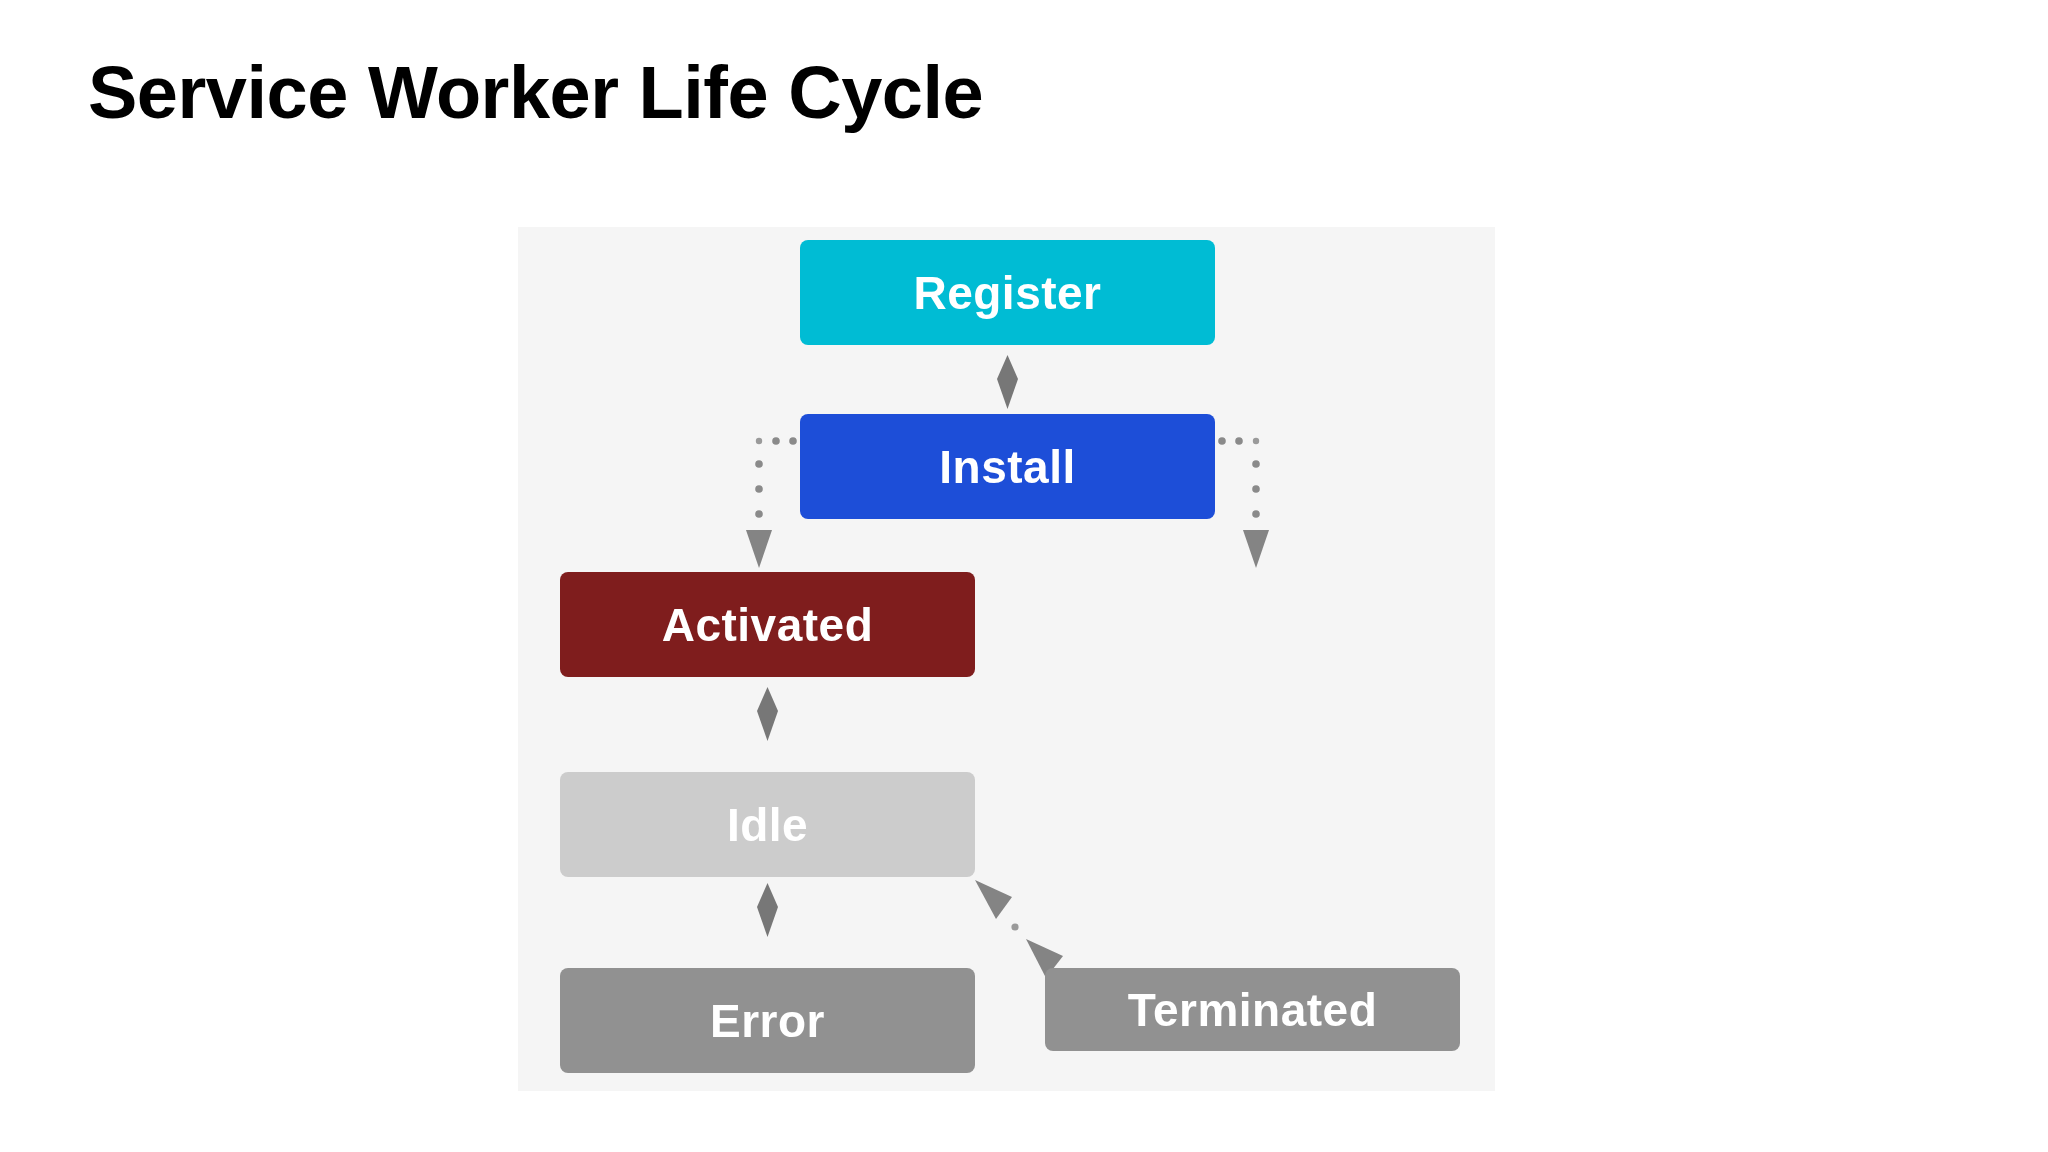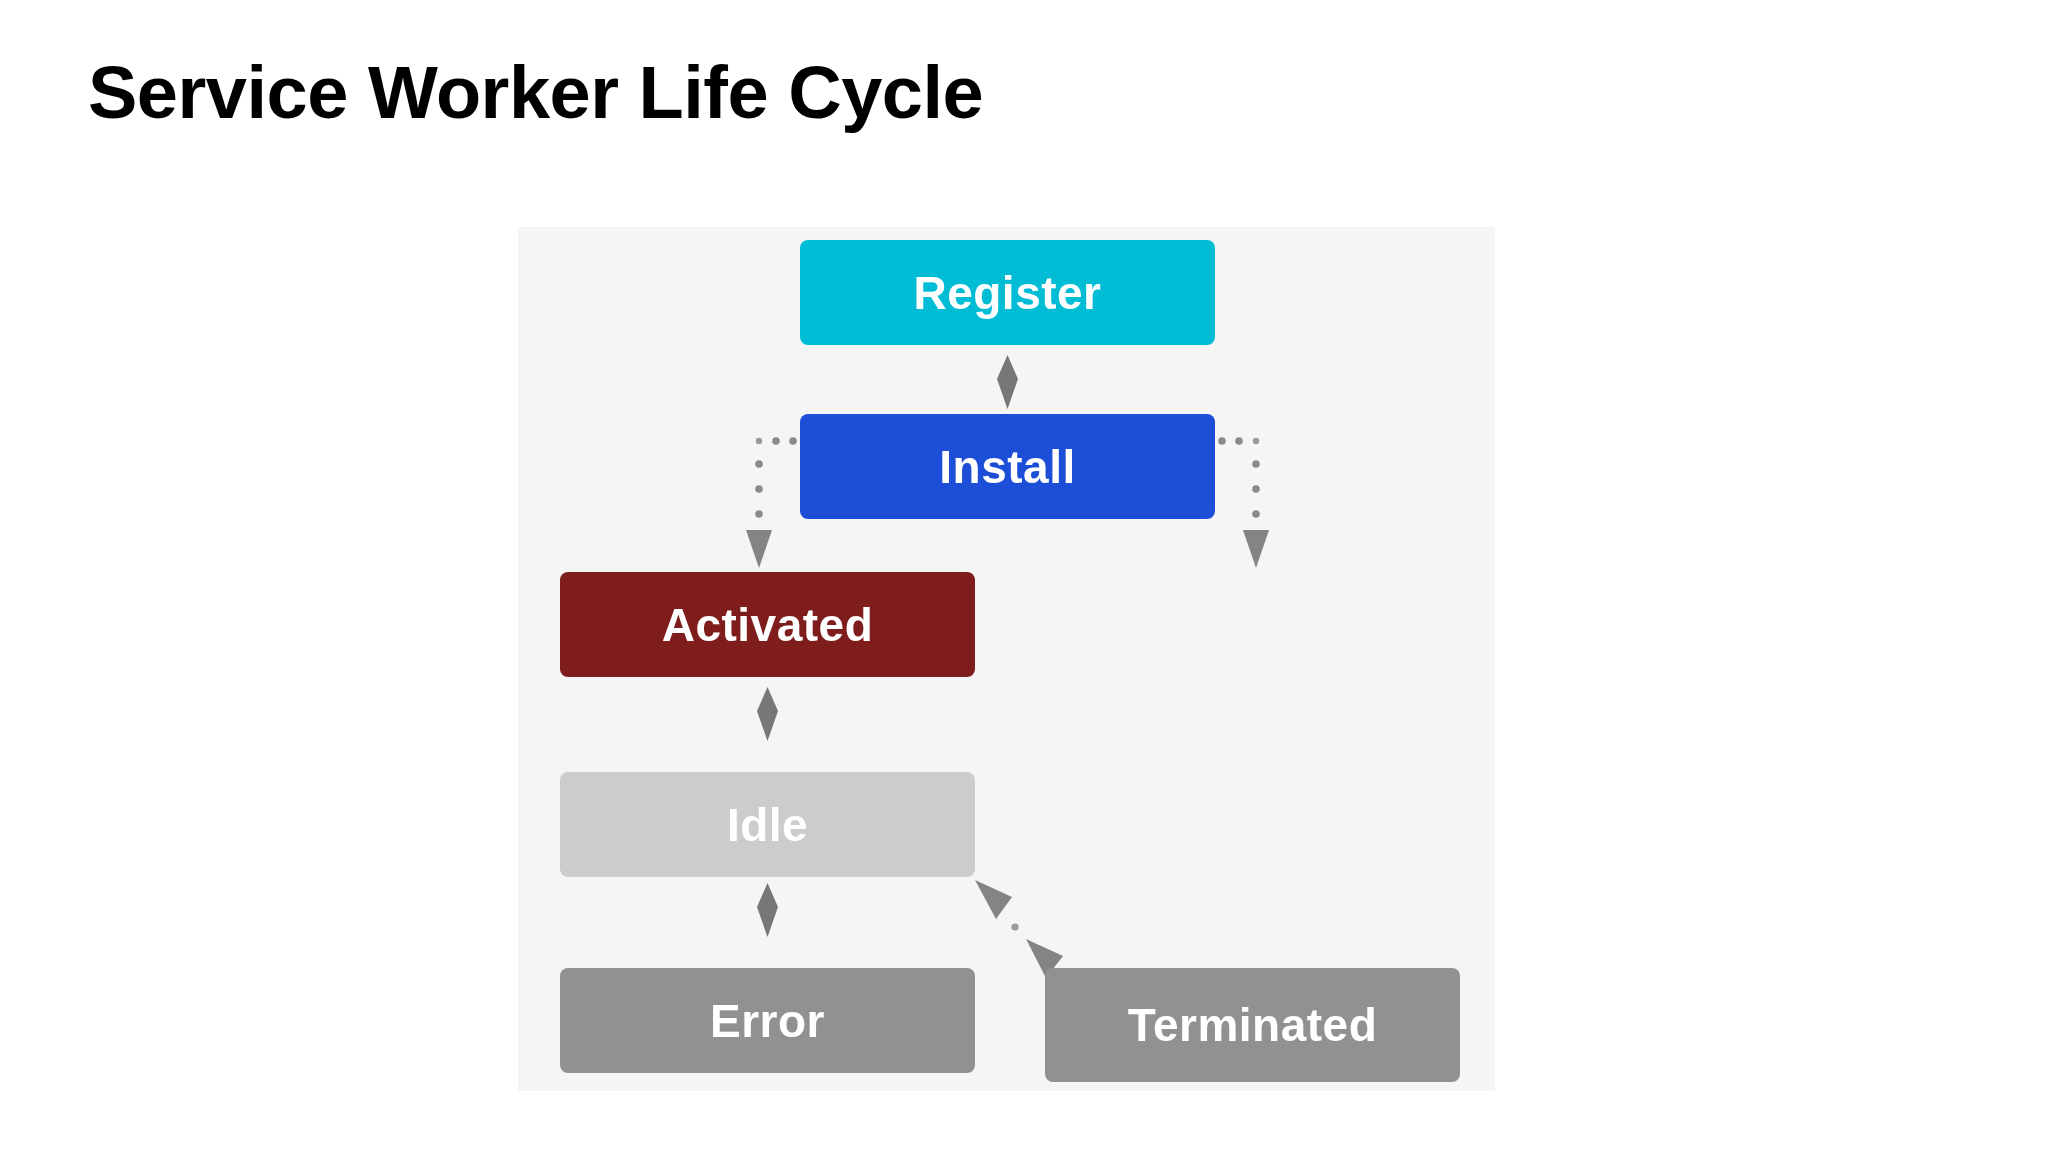--- a/index.html
+++ b/index.html
@@ -52,21 +52,21 @@
     user-select: none;
   }
 
   
   #node-register   { left: 282px; top:  13px; width: 415px; height: 105px; }
   #node-install    { left: 282px; top: 187px; width: 415px; height: 105px; }
   #node-activated  { left:  42px; top: 345px; width: 415px; height: 105px; }
   #node-error      { left: 527px; top: 345px; width: 415px; height: 105px; }
   #node-idle       { left:  42px; top: 545px; width: 415px; height: 105px; }
   #node-active     { left:  42px; top: 741px; width: 415px; height: 105px; }
-  #node-terminated { left: 527px; top: 741px; width: 415px; height: 114px; }
+  #node-terminated { left: 527px; top: 741px; width: 415px; height: 83px; }
 
   #connectors {
     position: absolute;
     left: 0;
     top: 0;
     width: 977px;
     height: 864px;
     pointer-events: none;
   }
 </style>

